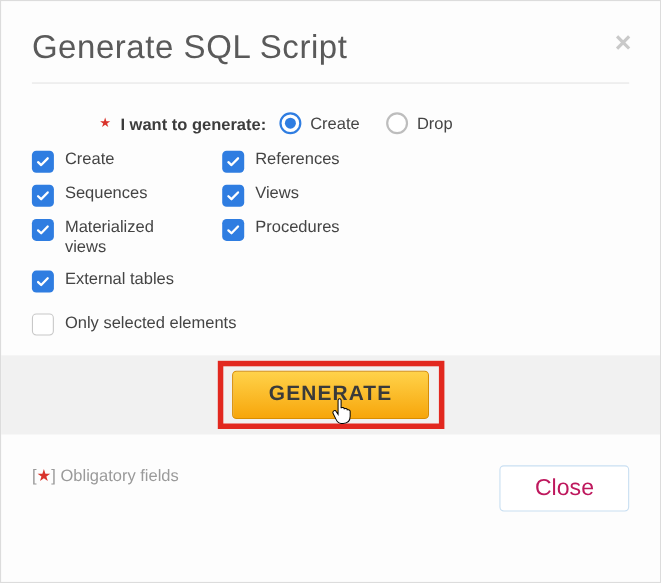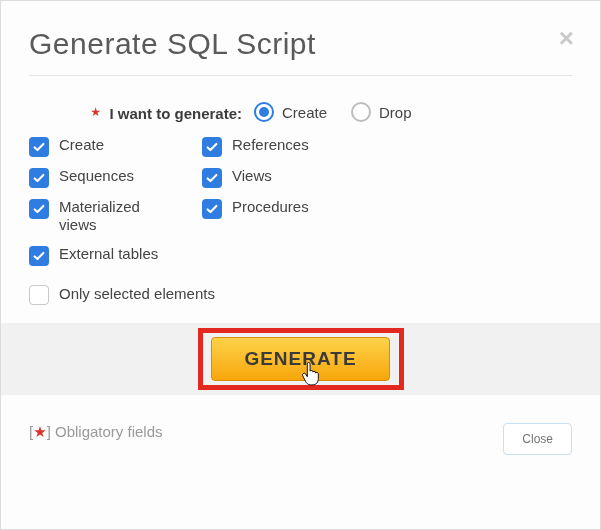--- a/index.html
+++ b/index.html
@@ -173,23 +173,23 @@
     padding-top: 28px;
   }
   .obl {
     color: #9a9a9a;
     font-size: 15px;
   }
   .obl .br { color: #d9332b; }
   .close-btn {
     background: #fff;
     border: 1px solid #c9dff2;
-    color: #737373;
-    font-size: 12px;
-    padding: 8px 18px;
+    color: #be185d;
+    font-size: 21px;
+    padding: 8px 31px;
     border-radius: 4px;
     cursor: pointer;
     font-family: inherit;
   }
 </style>
 </head>
 <body>
 
 <div class="modal">
 

